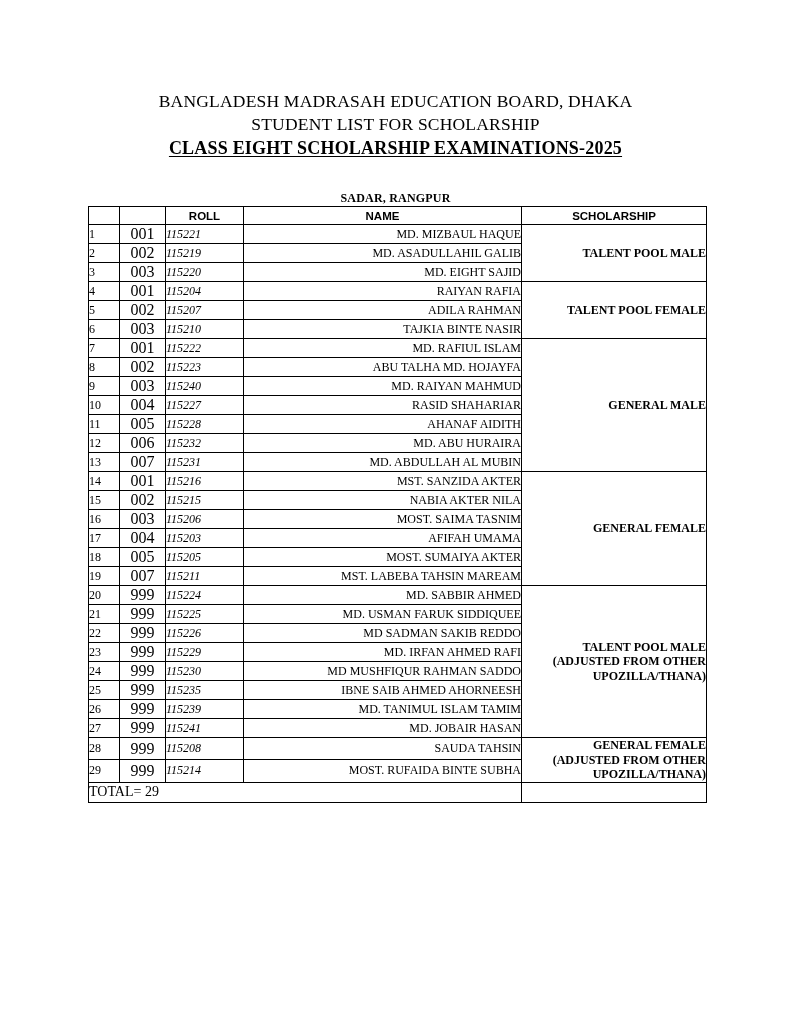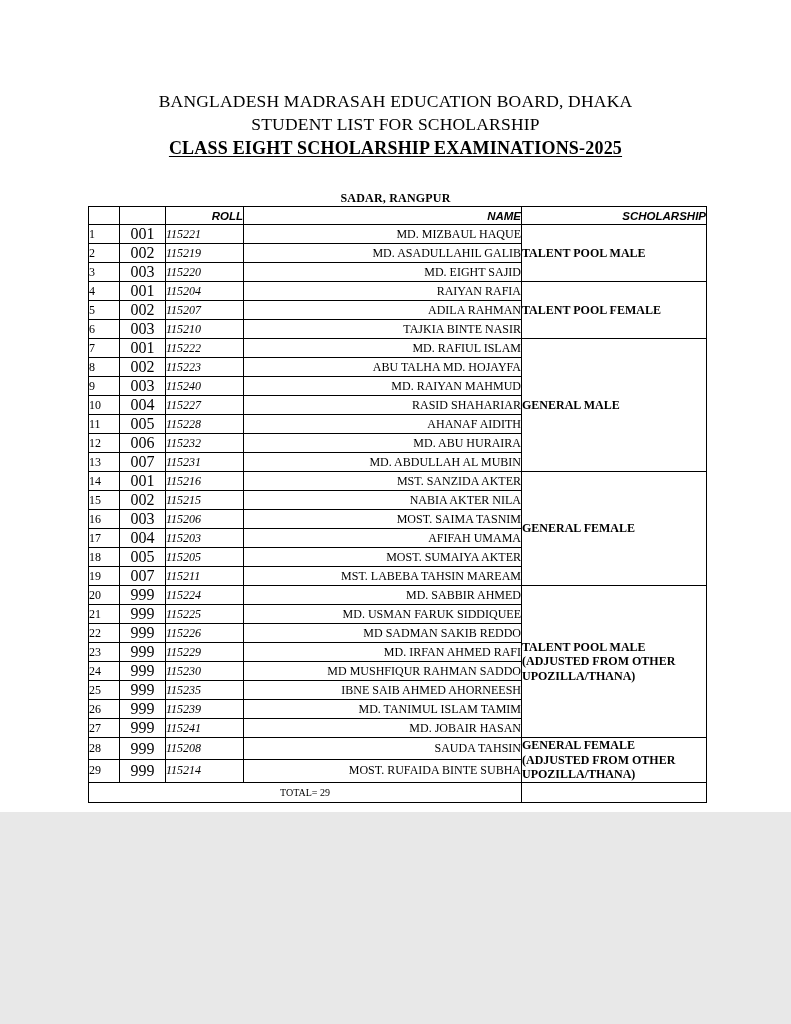--- a/index.html
+++ b/index.html
@@ -1,19 +1,19 @@
 <!DOCTYPE html>
 <html><head>
 <meta charset="utf-8">
 <style>
   html, body { margin: 0; padding: 0; background: #e8e8e8; }
   .page {
     position: relative;
     width: 791px;
-    height: 812px;
+    height: 1024px;
     margin: 0 auto;
     background: #ffffff;
     font-family: "Liberation Serif", "DejaVu Serif", serif;
     color: #000;
     overflow: hidden;
   }
   .title-block {
     padding-top: 90px;
     text-align: center;
   }
@@ -57,22 +57,21 @@
   }
   table.students th, table.students td {
     border: 1px solid #000;
     padding: 0;
   }
   table.students th {
     font-family: "Liberation Sans", "DejaVu Sans", sans-serif;
     font-weight: bold;
     font-size: 11.5px;
     height: 17px;
-    text-align: right;
-    font-style: italic;
+    text-align: center;
   }
   td.c-sl {
     font-size: 12px;
     text-align: left;
     padding-left: 4px;
     height: 18px;
   }
   td.c-code {
     font-size: 16px;
     text-align: center;
@@ -83,29 +82,28 @@
     font-style: italic;
   }
   td.c-name {
     font-size: 12px;
     text-align: right;
     padding-left: 7px;
   }
   td.c-sch {
     font-size: 12px;
     font-weight: bold;
-    text-align: left;
+    text-align: right;
     vertical-align: middle;
     white-space: pre-line;
     line-height: 14.5px;
     padding: 0 2px;
   }
   td.total-cell {
-    font-size: 10px;
-    text-align: center;
+    font-size: 14px;
     height: 19px;
   }
   td.total-empty { height: 19px; }
 </style>
 </head>
 <body>
 
 <div class="page">
 
   <div class="title-block">

